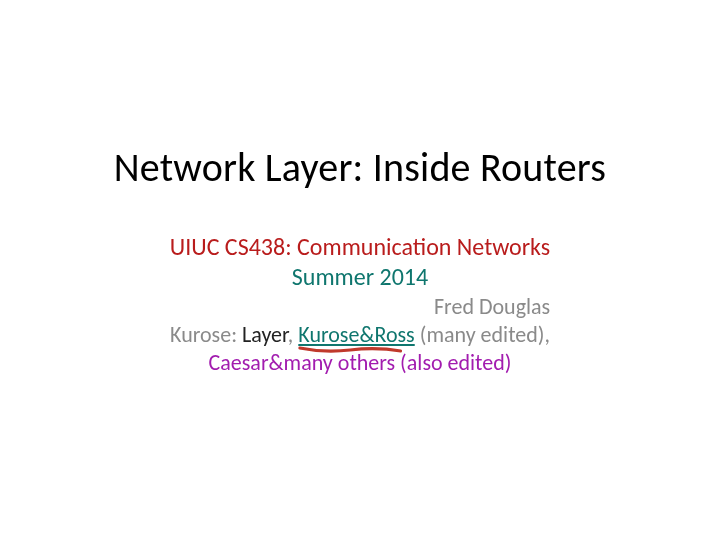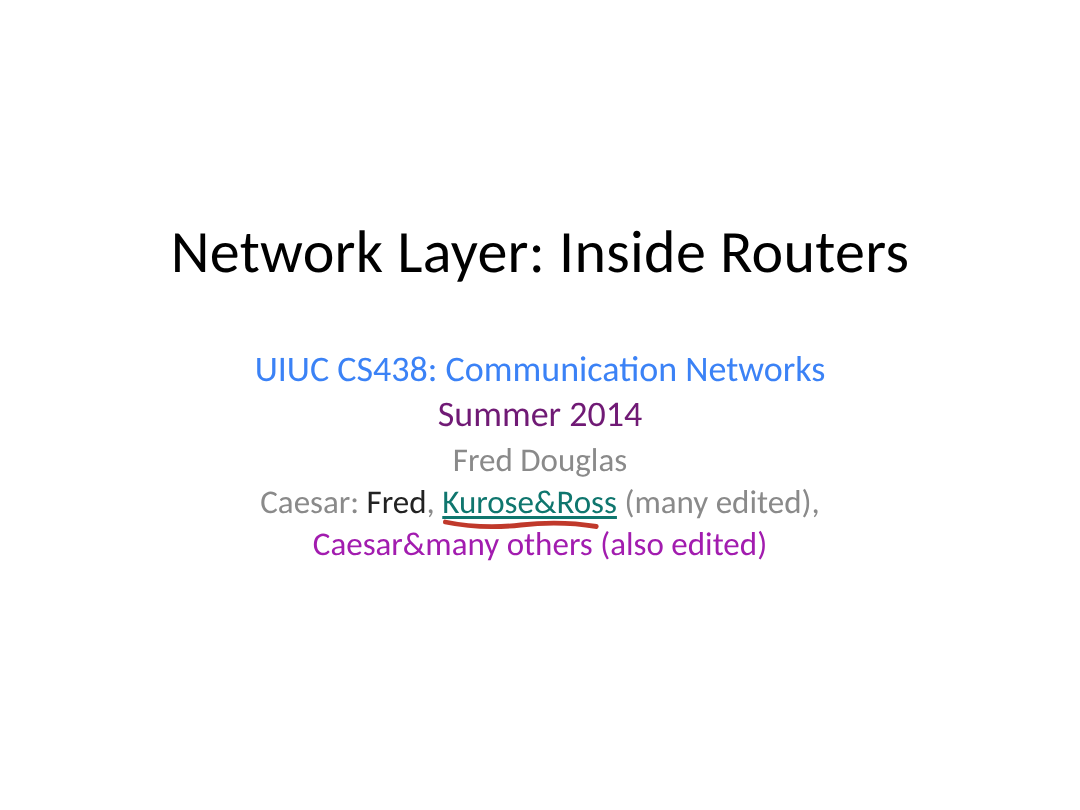--- a/index.html
+++ b/index.html
@@ -30,23 +30,23 @@
       margin-bottom: 40px;
       letter-spacing: 0.2px;
     }
     .subtitle-block {
       text-align: center;
       color: #8a8a8a;
       font-size: 24px;
       line-height: 1.28;
       font-weight: 400;
     }
-    .line-course { color: #3b82f6; text-align: center; }
-    .line-term { color: #701a75; }
-    .line-author { color: #8a8a8a; font-size: 22px; }
+    .line-course { color: #b91c1c; text-align: center; }
+    .line-term { color: #0f766e; }
+    .line-author { color: #8a8a8a; font-size: 22px; text-align: right; }
     .line-slides { color: #8a8a8a; font-size: 22px; }
     .line-others { color: #a21caf; font-size: 22px; }
     .fred-black { color: #222222; }
     .kurose-link {
       color: #0f766e;
       text-decoration: underline;
       position: relative;
       display: inline-block;
     }
     .red-underline {
@@ -68,21 +68,21 @@
 <body>
 
 <div class="slide-container">
   <h1 class="title">Network Layer: Inside Routers</h1>
 
   <div class="subtitle-block">
     <div class="line-course">UIUC CS438: Communication Networks</div>
     <div class="line-term">Summer 2014</div>
     <div class="line-author">Fred Douglas</div>
     <div class="line-slides">
-      <span>Caesar: </span><span class="fred-black">Fred</span><span>, </span><span class="kurose-link"><span>Kurose&amp;Ross</span><span class="red-underline">
+      <span>Kurose: </span><span class="fred-black">Layer</span><span>, </span><span class="kurose-link"><span>Kurose&amp;Ross</span><span class="red-underline">
             <svg viewBox="0 0 120 10" preserveAspectRatio="none">
               <path d="M 2 3 Q 30 8 60 5 Q 90 2 118 6" stroke="#c0392b" stroke-width="3.2" fill="none" stroke-linecap="round"></path>
             </svg>
           </span></span><span> (many edited),</span>
     </div>
     <div class="line-others">Caesar&amp;many others (also edited)</div>
   </div>
 </div>
 
 </body></html>

